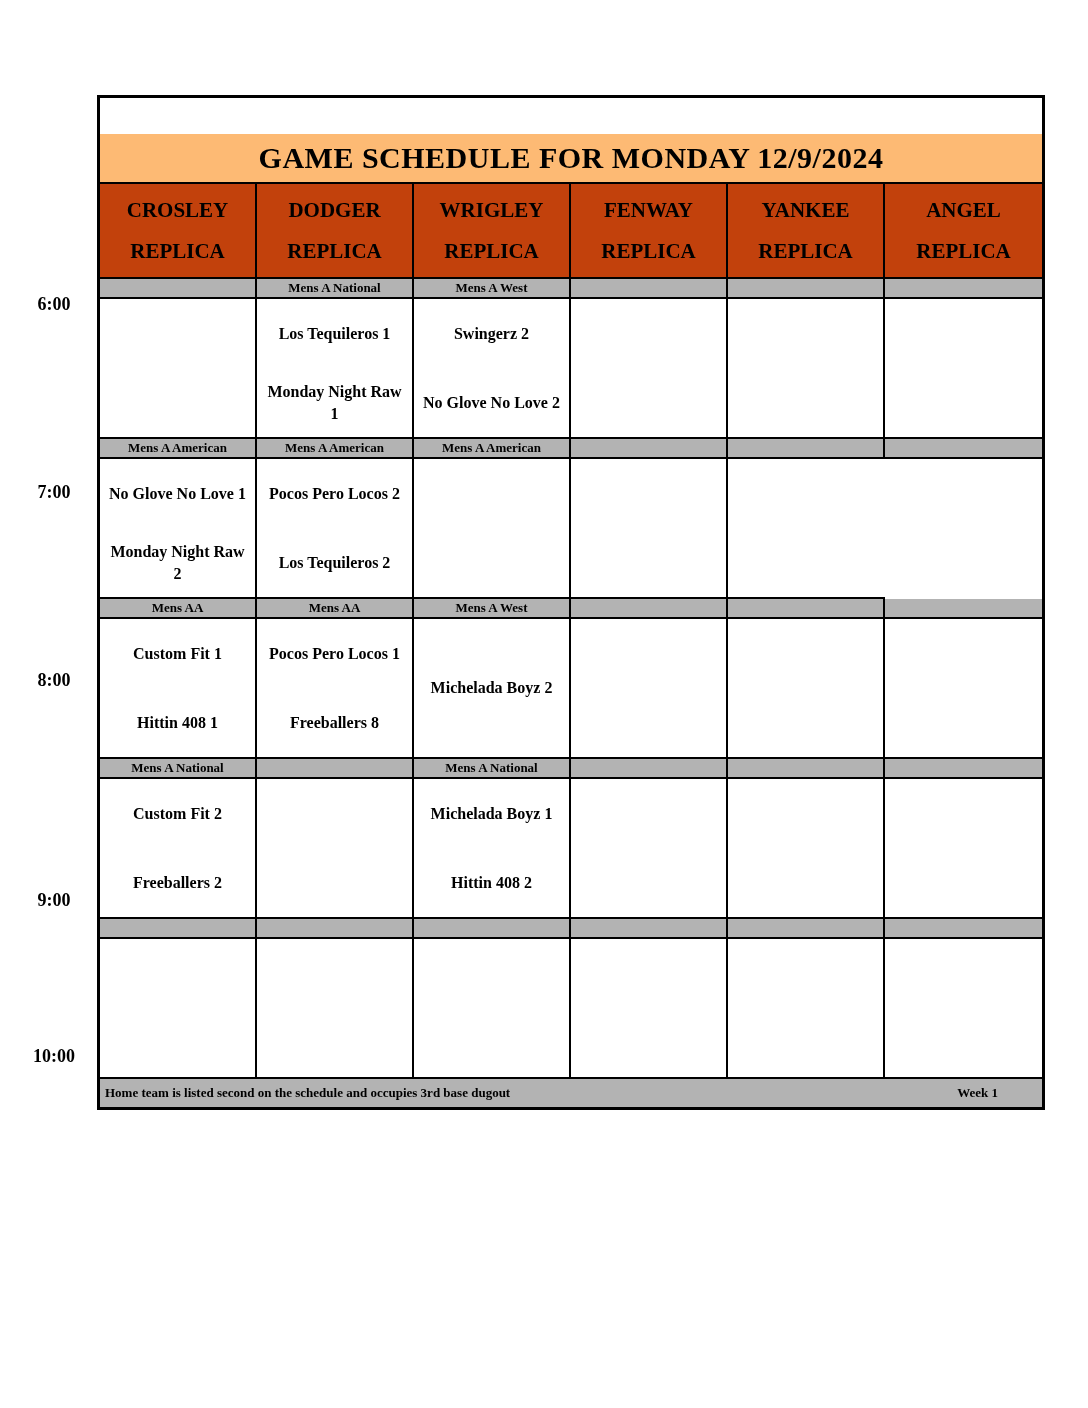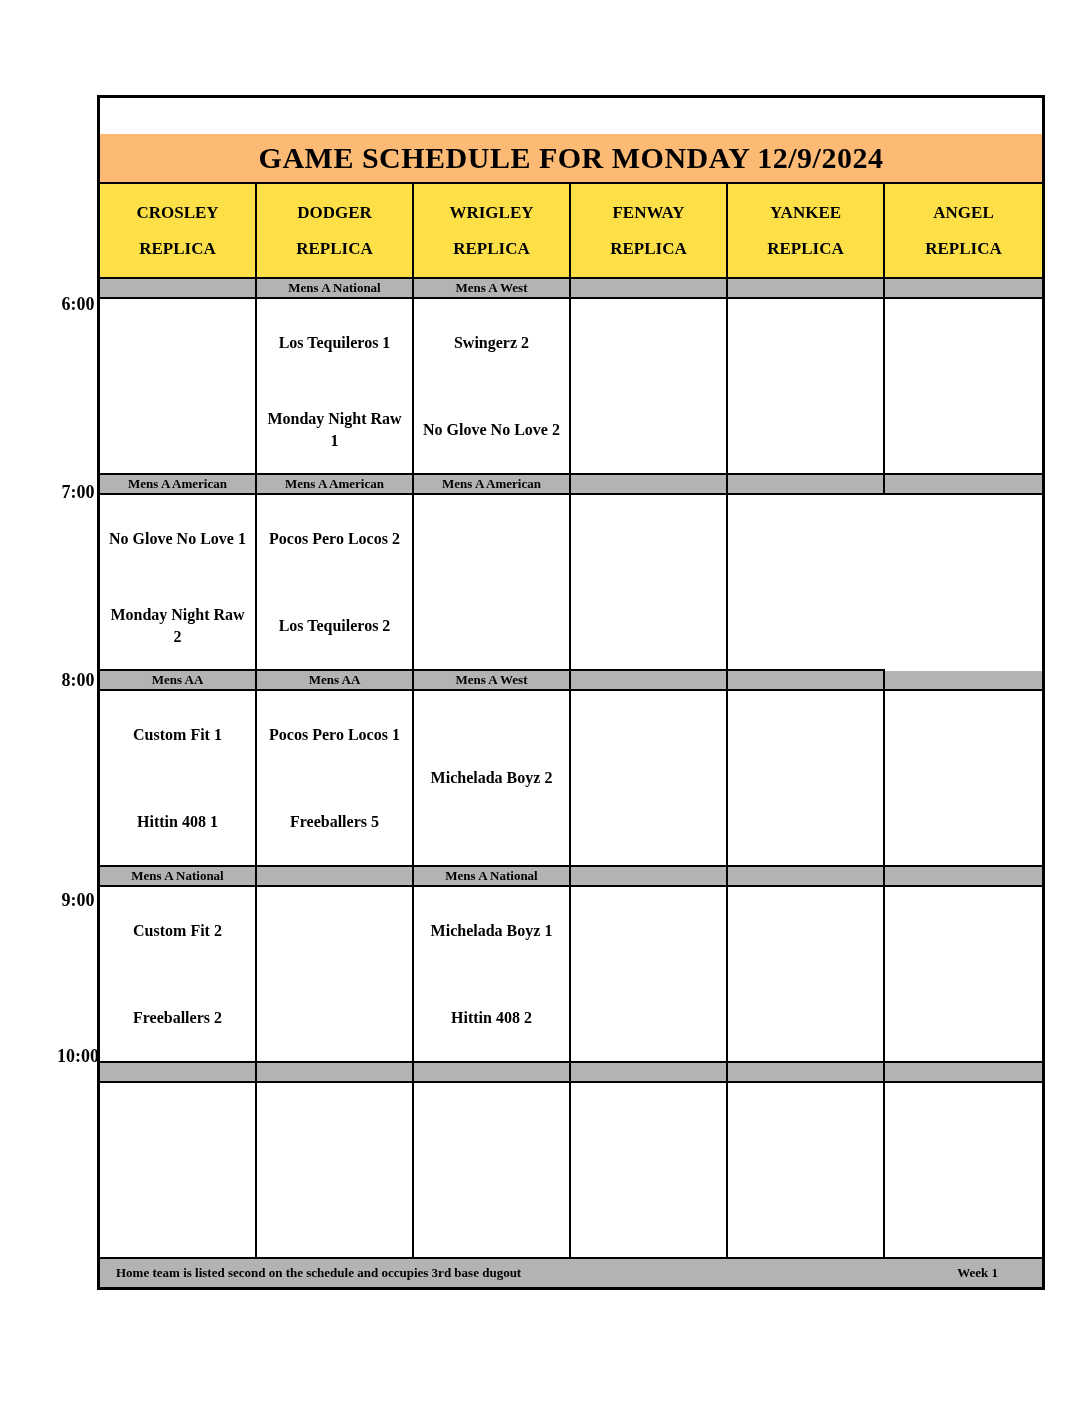--- a/index.html
+++ b/index.html
@@ -9,21 +9,21 @@
     position: relative;
     font-family: "Liberation Serif", serif;
     font-weight: 700;
     color: #000;
   }
   .page { position: absolute; inset: 0; }
 
   
   .time-label {
     position: absolute;
-    left: 40px; width: 76px;
+    left: 16px; width: 76px;
     text-align: center;
     font-size: 18px;
   }
   .t0 { top: 294px; } .t1 { top: 482px; } .t2 { top: 670px; }
   .t3 { top: 858px; margin-top: 32px; } .t4 { top: 1046px; }
 
   
   .table {
     position: absolute;
     left: 97px; top: 95px; width: 948px;
@@ -37,59 +37,59 @@
     display: flex; align-items: center; justify-content: center;
     font-size: 30px;
     letter-spacing: 0.5px;
     margin-top: 36px;
   }
   .row { display: grid; grid-template-columns: repeat(6, 1fr); }
   .row > :last-child { border-right: none !important; }
 
   .hdr-cell {
     height: 95px;
-    background: #fde047;
+    background: #c2410c;
     border-right: 2px solid #000;
     border-bottom: 2px solid #000;
     display: flex; flex-direction: column;
     align-items: center; justify-content: center;
     gap: 16px;
-    font-size: 17px;
+    font-size: 21px;
     text-align: center;
   }
   .div-cell {
     height: 20px;
     background: #b3b3b3;
     border-right: 2px solid #000;
     border-bottom: 2px solid #000;
     font-size: 13px;
     text-align: center;
     line-height: 18px;
     overflow: hidden;
   }
   .game-cell {
-    height: 176px;
+    height: 140px;
     border-right: 2px solid #000;
     border-bottom: 2px solid #000;
     display: flex; flex-direction: column;
     background: #fff;
   }
   .team {
     flex: 1;
     display: flex; align-items: center; justify-content: center;
     text-align: center;
     font-size: 16px;
     line-height: 1.35;
     padding: 0 8px;
   }
   .footer {
     height: 28px;
     background: #b3b3b3;
     display: flex; align-items: center; justify-content: space-between;
-    padding: 0 44px 0 16px;
+    padding: 0 44px 0 5px;
     font-size: 13px;
   }
 </style>
 </head>
 <body>
 
 <div class="page">
 
   <div class="time-label t0">6:00</div>
   <div class="time-label t1">7:00</div>
@@ -202,21 +202,21 @@
       <div class="div-cell"></div>
       <div class="div-cell"></div>
     </div>
     <div class="row">
       <div class="game-cell">
         <div class="team">Custom Fit 1</div>
         <div class="team">Hittin 408 1</div>
       </div>
       <div class="game-cell">
         <div class="team">Pocos Pero Locos 1</div>
-        <div class="team">Freeballers 5</div>
+        <div class="team">Freeballers 8</div>
       </div>
       <div class="game-cell">
         <div class="team">Michelada Boyz 2</div>
       </div>
       <div class="game-cell">
         <div class="team"></div>
         <div class="team"></div>
       </div>
       <div class="game-cell">
         <div class="team"></div>

